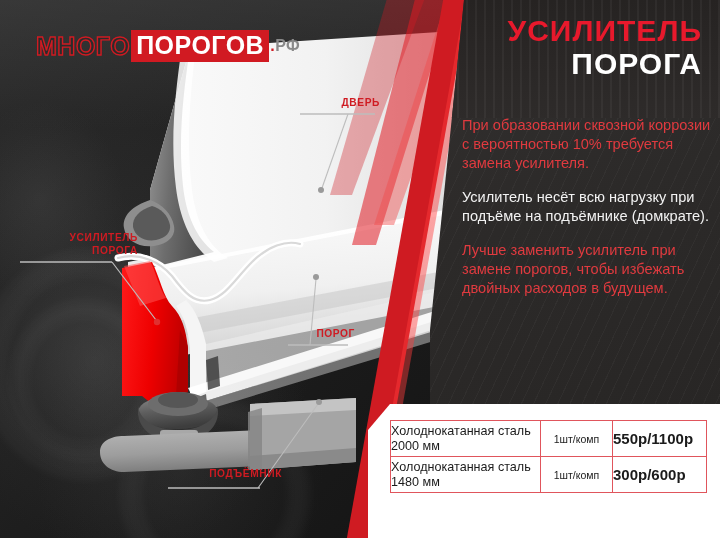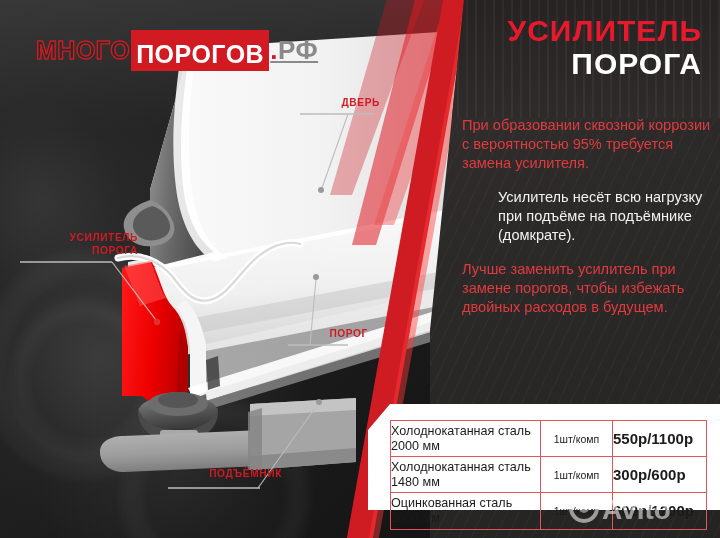--- a/index.html
+++ b/index.html
@@ -60,25 +60,25 @@
              z-index:7; }
   .headline .l1{ font-size:30px; font-weight:bold; letter-spacing:1px; color:#e8192c;
                  line-height:1.02; display:block; }
   .headline .l2{ font-size:30px; font-weight:bold; letter-spacing:1px; color:#ffffff;
                  line-height:1.02; display:block; margin-top:2px;}
 
   
   .paras{ position:absolute; left:462px; top:116px; width:252px; z-index:7; }
   .para{ font-size:14.6px; line-height:1.30; margin-bottom:15px; }
   .para.red  { color:#e03a3f; }
-  .para.white{ color:#f2f2f2;margin-left:36px; }
+  .para.white{ color:#f2f2f2; }
 
   
   .table-card{
-    position:absolute; left:368px; top:404px; width:352px; height:106px;
+    position:absolute; left:368px; top:404px; width:352px; height:134px;
     background:#ffffff; z-index:8;
     clip-path: polygon(22px 0, 352px 0, 352px 134px, 0 134px, 0 26px);
   }
   table.prices{
     position:absolute; left:22px; top:16px; width:316px;
     border-collapse:collapse; table-layout:fixed;
   }
   table.prices td{
     border:1px solid #e0555c; padding:3px 0; vertical-align:middle;
   }
@@ -92,33 +92,33 @@
   }
 
   
   .logo{ position:absolute; left:36px; top:20px; z-index:9; display:flex; align-items:center;margin-top:10px; }
   .logo .mn{
     font-size:25px; font-weight:bold; letter-spacing:.5px; color:#2b2b2b;
     -webkit-text-stroke:1.4px #cf1b22; text-shadow:0 0 1px rgba(207,27,34,.6);
   }
   .logo .por{
     font-size:25px; font-weight:bold; letter-spacing:.5px; color:#ffffff;
-    background:#d11a22; padding:10px 5px 2px 5px; margin:0 1px;
-  }
-  .logo .rf{ font-size:26px; font-weight:bold; color:#8a8a8a; letter-spacing:.5px;text-decoration:underline; }
+    background:#d11a22; padding:1px 5px 2px 5px; margin:0 1px;
+  }
+  .logo .rf{ font-size:16px; font-weight:bold; color:#8a8a8a; letter-spacing:.5px; }
   .logo .dot{ color:#d11a22; }
 
   
   .callout{ position:absolute; z-index:8; }
   .callout .txt{ font-size:10.2px; font-weight:bold; color:#cf1b22; letter-spacing:.6px;
                  line-height:1.25; white-space:pre-line;text-align:right; }
 
   .co-usilitel{ left:18px; top:232px; width:120px; }
   .co-dver   { left:300px; top:97px;  width:80px; }
-  .co-porog  { left:308px; top:328px; width:60px; }
+  .co-porog  { left:295px; top:328px; width:60px; }
   .co-podyem { left:170px; top:468px; width:96px;margin-left:16px; }
 
   .leaders{ position:absolute; left:0; top:0; width:470px; height:538px; z-index:7;
             pointer-events:none; }
 </style>
 </head>
 <body>
 
 <div id="stage">
 
@@ -234,21 +234,21 @@
       <div class="vstripes"></div>
     </div>
   </div>
 
   <div class="headline">
     <span class="l1">УСИЛИТЕЛЬ</span>
     <span class="l2">ПОРОГА</span>
   </div>
 
   <div class="paras">
-    <div class="para red">При образовании сквозной коррозии с вероятностью 95% требуется замена усилителя.</div>
+    <div class="para red">При образовании сквозной коррозии с вероятностью 10% требуется замена усилителя.</div>
     <div class="para white">Усилитель несёт всю нагрузку при подъёме на подъёмнике (домкрате).</div>
     <div class="para red">Лучше заменить усилитель при замене порогов, чтобы избежать двойных расходов в будущем.</div>
   </div>
 
   <div class="logo">
     <span class="mn">МНОГО</span>
     <span class="por">ПОРОГОВ</span>
     <span class="rf"><span class="dot">.</span><span>РФ</span></span>
   </div>
 
@@ -291,25 +291,20 @@
         <tr>
           <td class="c-name">Холоднокатанная сталь 2000 мм</td>
           <td class="c-qty">1шт/комп</td>
           <td class="c-price">550р/1100р</td>
         </tr>
         <tr>
           <td class="c-name">Холоднокатанная сталь 1480 мм</td>
           <td class="c-qty">1шт/комп</td>
           <td class="c-price">300р/600р</td>
         </tr>
-        <tr>
-          <td class="c-name">Оцинкованная сталь 2000 мм</td>
-          <td class="c-qty">1шт/комп</td>
-          <td class="c-price">600р/1200р</td>
-        </tr>
       </tbody>
     </table>
   </div>
 
   <svg class="watermark" viewBox="0 0 146 44">
     <circle cx="18" cy="22" r="13" fill="none" stroke="#ffffff" stroke-width="4"></circle>
     <circle cx="18" cy="22" r="5" fill="#ffffff" opacity=".8"></circle>
     <text x="36" y="33" font-family="'Liberation Sans', sans-serif" font-size="28" font-weight="bold" fill="#ffffff">Avito</text>
   </svg>
 

